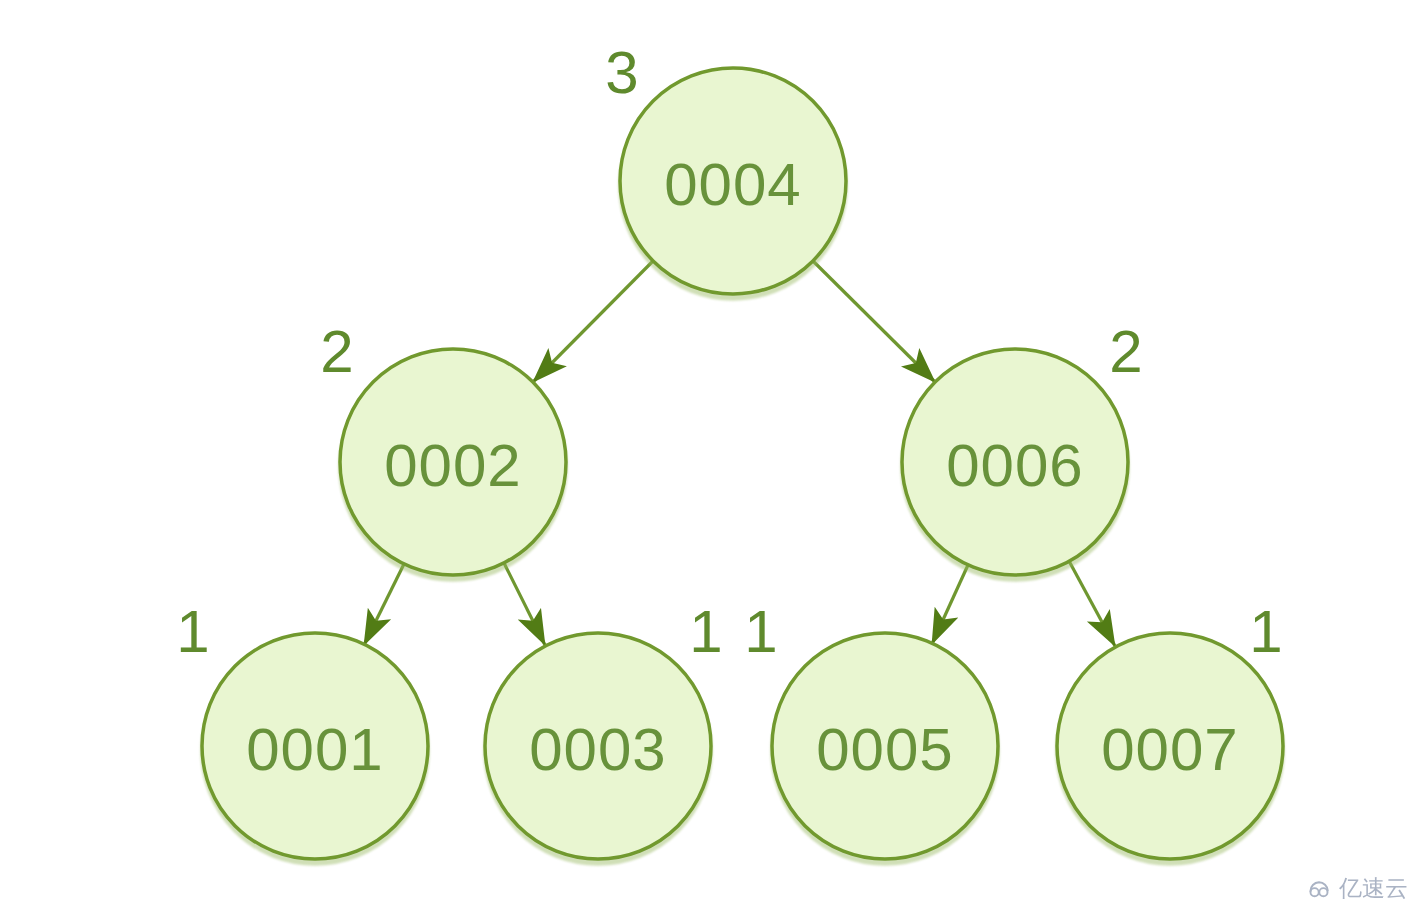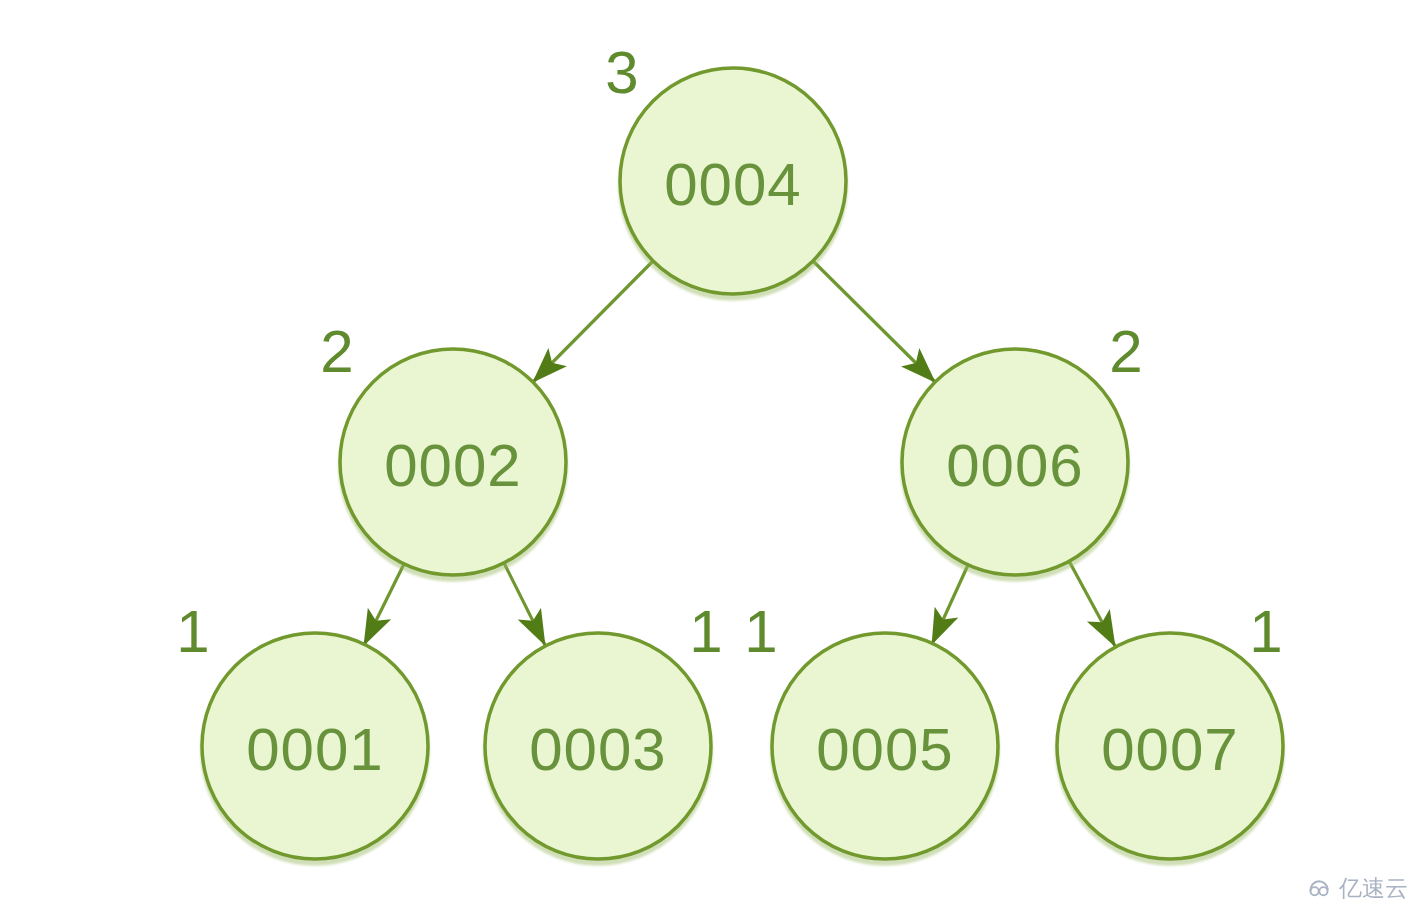--- a/index.html
+++ b/index.html
@@ -45,20 +45,21 @@
   .edge {
     stroke: #6f9730;
     stroke-width: 3.2;
     fill: none;
   }
   .watermark {
     position: absolute;
     right: 14px;
     bottom: 8px;
     display: flex;
+    align-items: center;
     gap: 6px;
     color: #aab3c4;
     font-size: 23px;
     line-height: 1;
     user-select: none;
   }
   .wm-icon { display: block; }
 </style>
 </head>
 <body>

